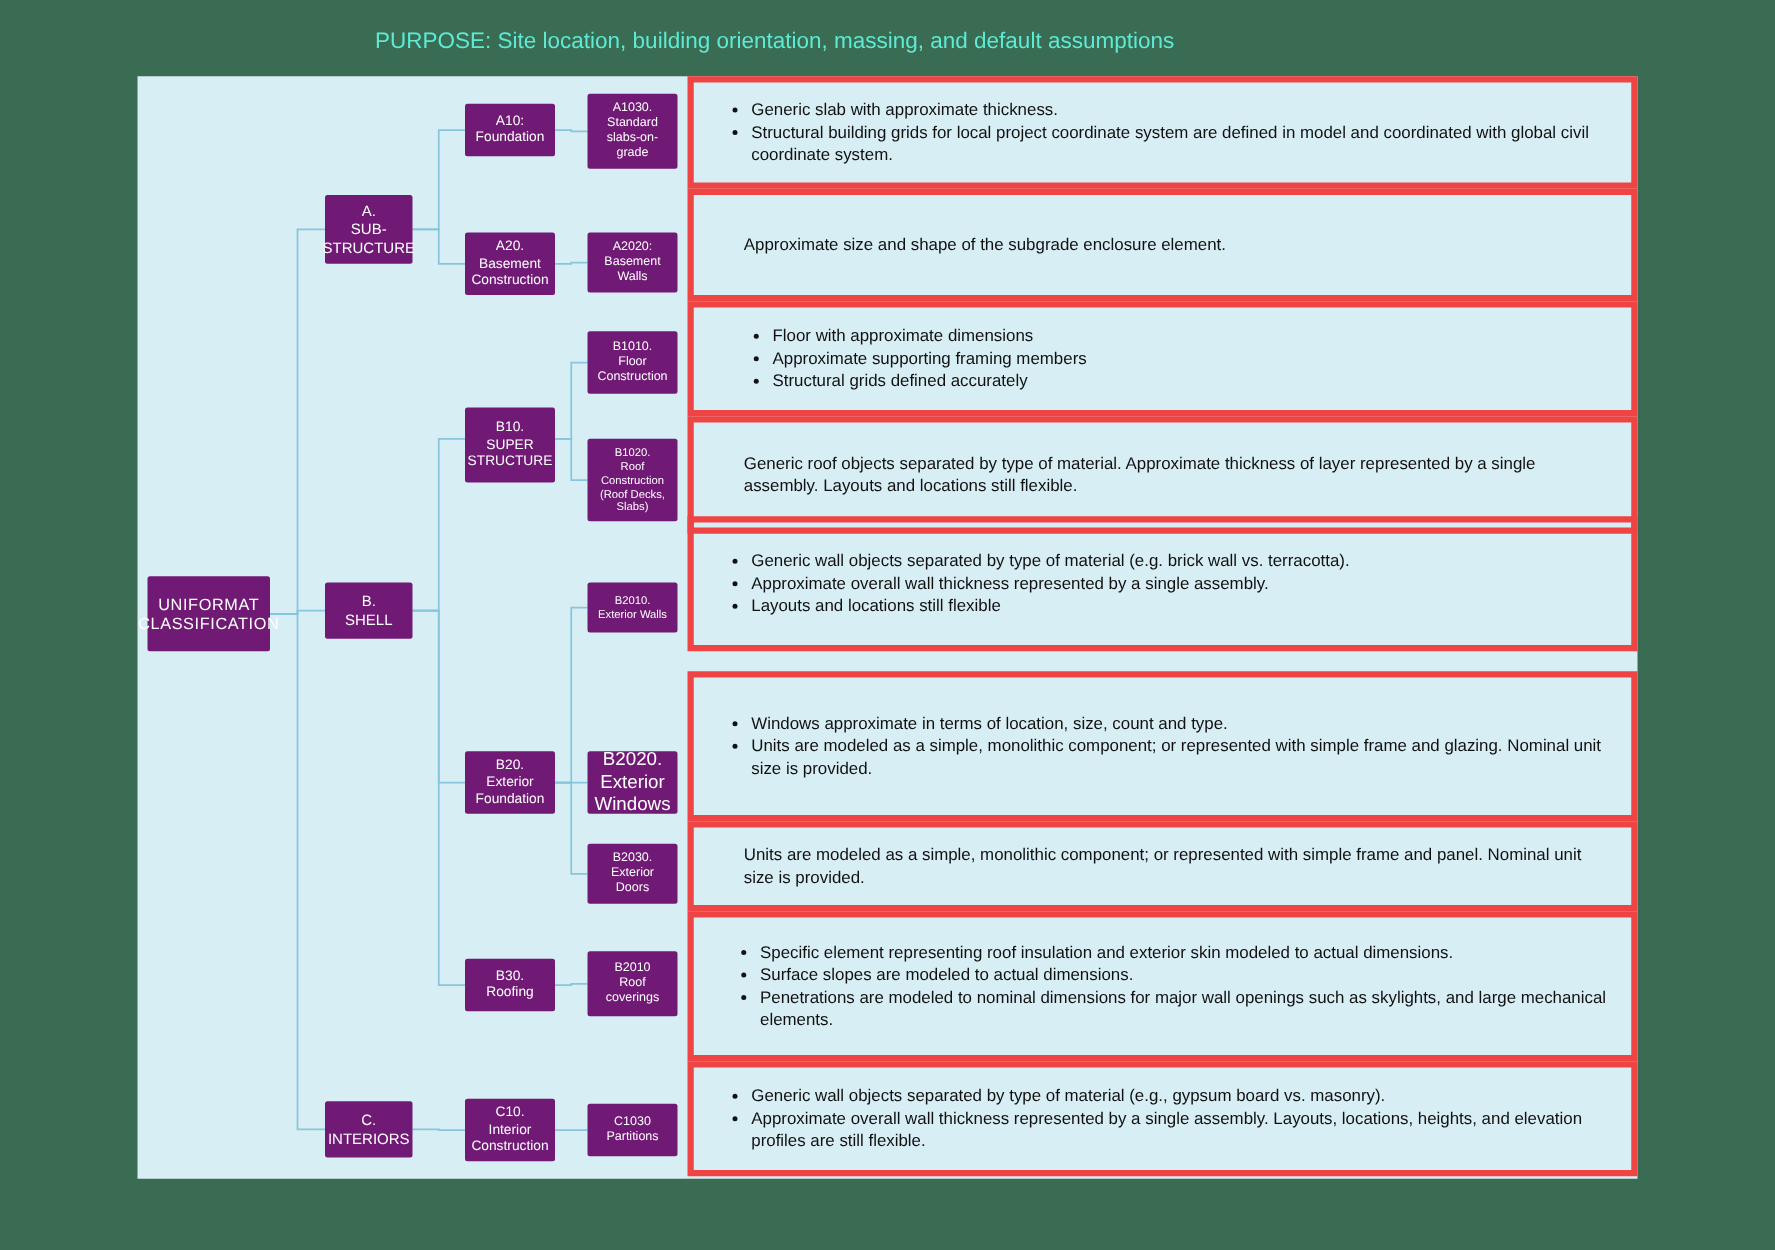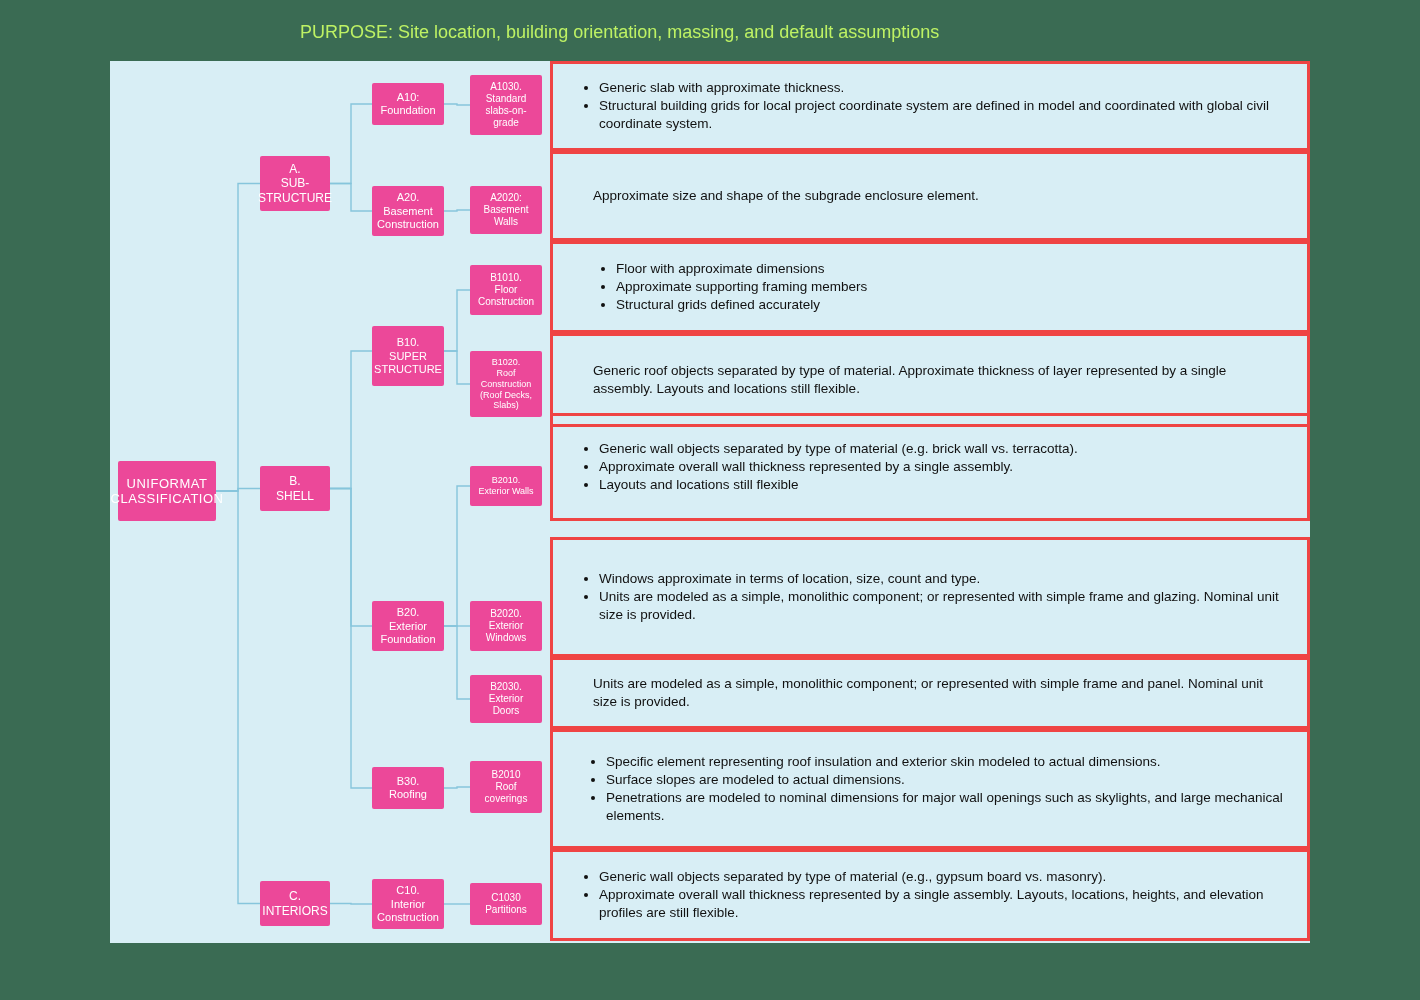--- a/index.html
+++ b/index.html
@@ -6,42 +6,42 @@
   body {
     font-family: -apple-system, BlinkMacSystemFont, "Segoe UI", Arial, sans-serif;
     background: #3a6b53;
     width: 1420px;
     height: 1000px;
     overflow: hidden;
   }
   .header {
     text-align: left;
     padding: 20px 0 16px 300px;
-    color: #bef264;
+    color: #5eead4;
     font-size: 18px;
     line-height: 1.4;
   }
   .header .line { display: block; }
 
   .chart-wrap {
     position: relative;
     margin: 0 110px 20px 110px;
     background: #d8eef5;
     height: 882px;
   }
   svg.links {
     position: absolute;
     left: 0; top: 0;
     width: 440px;
     height: 882px;
     pointer-events: none;
   }
   .node {
     position: absolute;
-    background: #ec4899;
+    background: #701a75;
     color: #fff;
     text-align: center;
     display: flex;
     align-items: center;
     justify-content: center;
     font-size: 11px;
     line-height: 1.2;
     padding: 4px;
     border-radius: 2px;
   }
@@ -51,21 +51,21 @@
 
   
   .desc-col {
     position: absolute;
     left: 440px;
     top: 0;
     right: 0;
     bottom: 0;
   }
   .desc-row {
-    border: 3px solid #ef4444;
+    border: 5px solid #ef4444;
     background: rgba(255,255,255,0.0);
     color: #111;
     font-size: 13.5px;
     line-height: 1.35;
     padding: 10px 16px 10px 28px;
     display:flex;
     align-items:center;
   }
   .desc-row ul { list-style: disc; margin: 0; padding-left: 18px; }
   .desc-row p  { margin: 12px; }
@@ -168,21 +168,21 @@
     <span class="lab">B1020.
 Roof
 Construction
 (Roof Decks,
 Slabs)</span>
   </div>
   <div class="node" style="left:360px;top:405px;width:72px;height:40px;font-size:9px;">
     <span class="lab">B2010.
 Exterior Walls</span>
   </div>
-  <div class="node" style="left:360px;top:540px;width:72px;height:50px;font-size:10px;">
+  <div class="node" style="left:360px;top:540px;width:72px;height:50px;font-size:15px;">
     <span class="lab">B2020.
 Exterior
 Windows</span>
   </div>
   <div class="node" style="left:360px;top:614px;width:72px;height:48px;font-size:10px;">
     <span class="lab">B2030.
 Exterior
 Doors</span>
   </div>
   <div class="node" style="left:360px;top:700px;width:72px;height:52px;font-size:10px;">

